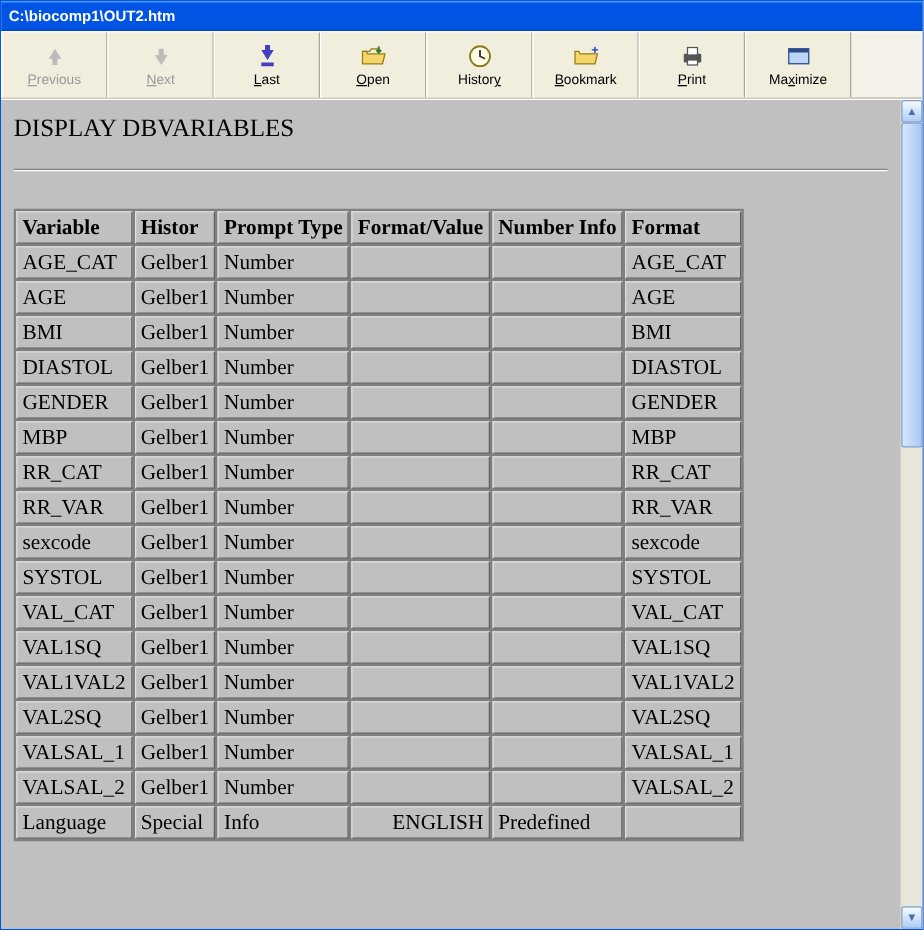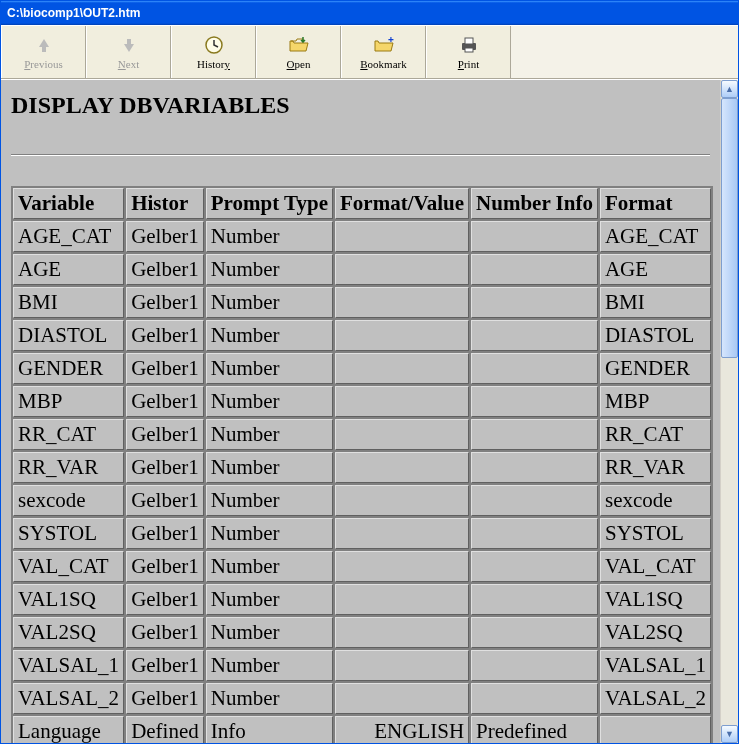--- a/index.html
+++ b/index.html
@@ -56,21 +56,20 @@
   }
   .tbtn .ticon {
     height: 22px;
     display: flex;
     align-items: center;
     justify-content: center;
     margin-bottom: 2px;
   }
   .tbtn .tlabel {
     white-space: nowrap;
-    font-family: Liberation Serif, serif;
   }
   .tbtn .tlabel u { text-decoration: underline; }
 
   .content-frame {
     flex: 1;
     display: flex;
     border-top: 1px solid #fff;
     overflow: hidden;
   }
   .content {
@@ -99,37 +98,37 @@
     color:#4a6ea9;
     font-size:9px;
   }
   .sb-track { flex:1; position:relative; }
   .sb-thumb {
     position:absolute; top:0; left:0; right:0; height:260px;
     background: linear-gradient(to right,#d6e6fd,#a9c8f4);
     border:1px solid #7e9ecf; border-radius:2px;
   }
   .heading1 {
-    font-size: 24px;
-    font-weight: bold;
-    margin: 4px 0 35px 0;
+    font-size: 20px;
+    font-weight: normal;
+    margin: 4px 0 20px 0;
     font-family: "Times New Roman", Times, serif;
   }
   hr.sep {
     border: none;
     border-top: 1px solid #808080;
     border-bottom: 1px solid #fff;
     margin: 0 0 30px 0;
   }
   table.dbvars {
     border-collapse: separate;
     border-spacing: 2px;
     background: #808080;
     font-family: "Times New Roman", Times, serif;
-    font-size: 21px;
+    font-size: 17px;
   }
   table.dbvars th, table.dbvars td {
     background: #c0c0c0;
     padding: 2px 4px;
     border: 1px solid;
     border-color: #e0e0e0 #606060 #606060 #e0e0e0;
     text-align: left;
     white-space: nowrap;
   }
   table.dbvars th {
@@ -158,55 +157,73 @@
     <div class="tbtn disabled">
       <div class="ticon">
         <svg width="14" height="16">
             <path d="M7 15 L12 7 L9 7 L9 2 L5 2 L5 7 L2 7 Z" fill="#bbb"></path>
           </svg>
       </div>
       <div class="tlabel"><u>N</u><span>ext</span></div>
     </div>
     <div class="tbtn">
       <div class="ticon">
-        <svg width="18" height="18">
-            <circle cx="9" cy="9" r="8" fill="#fffde8" stroke="#8a7a1f" stroke-width="1.5"></circle>
-            <path d="M9 4 L9 9 L13 11" stroke="#333" stroke-width="1.5" fill="none"></path>
-          </svg>
-      </div>
-      <div class="tlabel"><span>Histor</span><u>y</u></div>
+        <svg width="14" height="18">
+            <path d="M7 12 L12 4 L9 4 L9 0 L5 0 L5 4 L2 4 Z" fill="#4040c0"></path>
+            <rect x="2" y="14" width="10" height="3" fill="#4040c0"></rect>
+          </svg>
+      </div>
+      <div class="tlabel"><u>L</u><span>ast</span></div>
     </div>
     <div class="tbtn">
       <div class="ticon">
         <svg width="20" height="16">
             <path d="M1 4 L1 14 L17 14 L19 6 L5 6 L4 4 Z" fill="#f5d66a" stroke="#9a7b12"></path>
             <path d="M2 4 L7 4 L8 2 L14 2 L14 6" fill="none" stroke="#9a7b12"></path>
             <path d="M14 0 L14 5 M12 3 L14 5 L16 3" stroke="#2a7a2a" stroke-width="1.5" fill="none"></path>
           </svg>
       </div>
       <div class="tlabel"><u>O</u><span>pen</span></div>
     </div>
     <div class="tbtn">
       <div class="ticon">
+        <svg width="18" height="18">
+            <circle cx="9" cy="9" r="8" fill="#fffde8" stroke="#8a7a1f" stroke-width="1.5"></circle>
+            <path d="M9 4 L9 9 L13 11" stroke="#333" stroke-width="1.5" fill="none"></path>
+          </svg>
+      </div>
+      <div class="tlabel"><span>Histor</span><u>y</u></div>
+    </div>
+    <div class="tbtn">
+      <div class="ticon">
         <svg width="20" height="16">
             <path d="M1 4 L1 14 L17 14 L19 6 L5 6 L4 4 Z" fill="#f5d66a" stroke="#9a7b12"></path>
             <text x="14" y="6" font-size="10" fill="#1040d0" font-weight="bold">+</text>
           </svg>
       </div>
       <div class="tlabel"><u>B</u><span>ookmark</span></div>
     </div>
     <div class="tbtn">
       <div class="ticon">
         <svg width="20" height="16">
             <rect x="3" y="6" width="14" height="7" fill="#555" rx="1"></rect>
             <rect x="6" y="1" width="8" height="6" fill="#fff" stroke="#555"></rect>
             <rect x="6" y="11" width="8" height="4" fill="#fff" stroke="#555"></rect>
           </svg>
       </div>
       <div class="tlabel"><u>P</u><span>rint</span></div>
+    </div>
+    <div class="tbtn">
+      <div class="ticon">
+        <svg width="18" height="14">
+            <rect x="1" y="1" width="16" height="12" fill="#bcd6f7" stroke="#2a4a8a"></rect>
+            <rect x="1" y="1" width="16" height="3" fill="#2a4a8a"></rect>
+          </svg>
+      </div>
+      <div class="tlabel"><span>Ma</span><u>x</u><span>imize</span></div>
     </div>
   </div>
 
   <div class="content-frame">
     <div class="content">
       <div class="heading1">DISPLAY DBVARIABLES</div>
       <hr class="sep">
       <table class="dbvars">
         <thead>
           <tr>
@@ -309,20 +326,28 @@
             </tr>
             <tr>
               <td>VAL1SQ</td>
               <td>Gelber1</td>
               <td>Number</td>
               <td></td>
               <td></td>
               <td>VAL1SQ</td>
             </tr>
             <tr>
+              <td>VAL1VAL2</td>
+              <td>Gelber1</td>
+              <td>Number</td>
+              <td></td>
+              <td></td>
+              <td>VAL1VAL2</td>
+            </tr>
+            <tr>
               <td>VAL2SQ</td>
               <td>Gelber1</td>
               <td>Number</td>
               <td></td>
               <td></td>
               <td>VAL2SQ</td>
             </tr>
             <tr>
               <td>VALSAL_1</td>
               <td>Gelber1</td>
@@ -334,21 +359,21 @@
             <tr>
               <td>VALSAL_2</td>
               <td>Gelber1</td>
               <td>Number</td>
               <td></td>
               <td></td>
               <td>VALSAL_2</td>
             </tr>
             <tr>
               <td>Language</td>
-              <td>Defined</td>
+              <td>Special</td>
               <td>Info</td>
               <td class="center">ENGLISH</td>
               <td>Predefined</td>
               <td></td>
             </tr>
           </tbody>
       </table>
     </div>
     <div class="scrollbar">
       <div class="sb-btn">▲</div>

